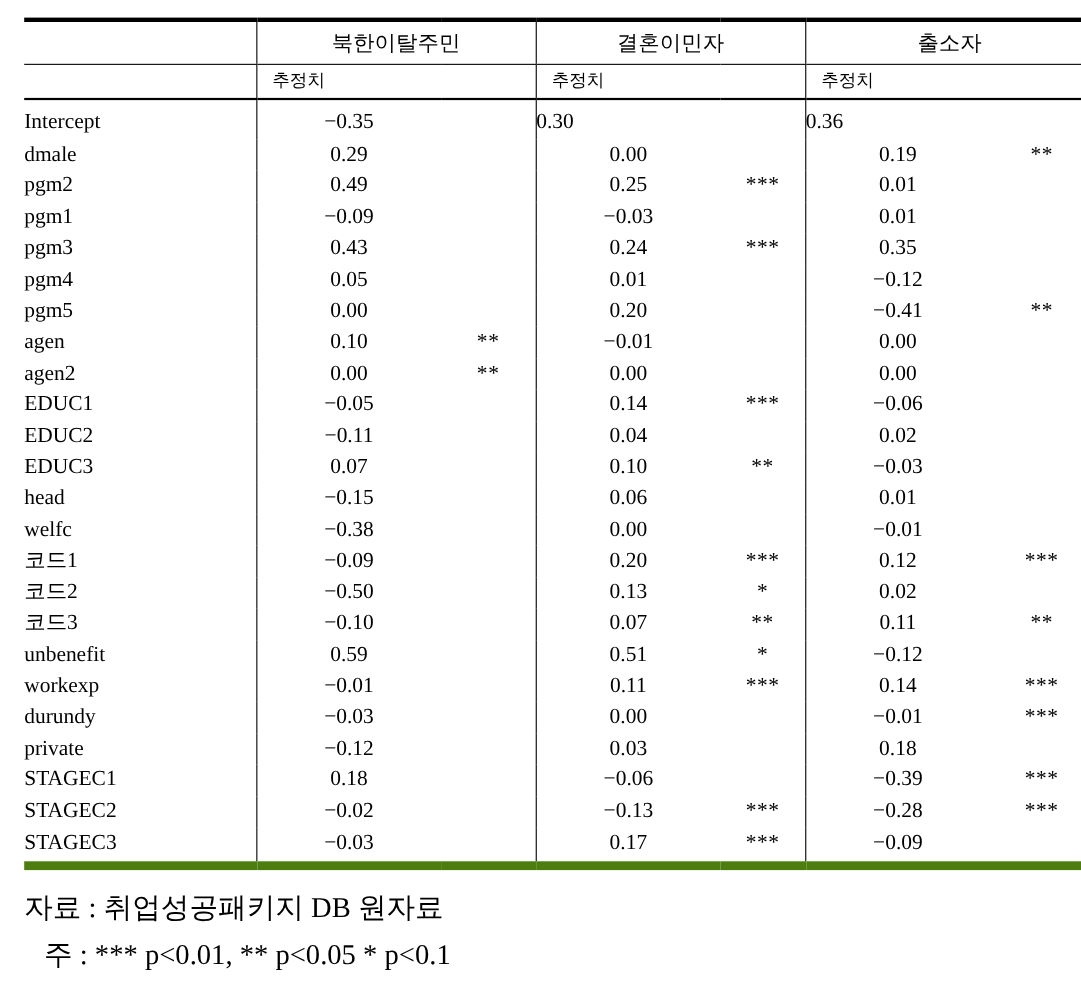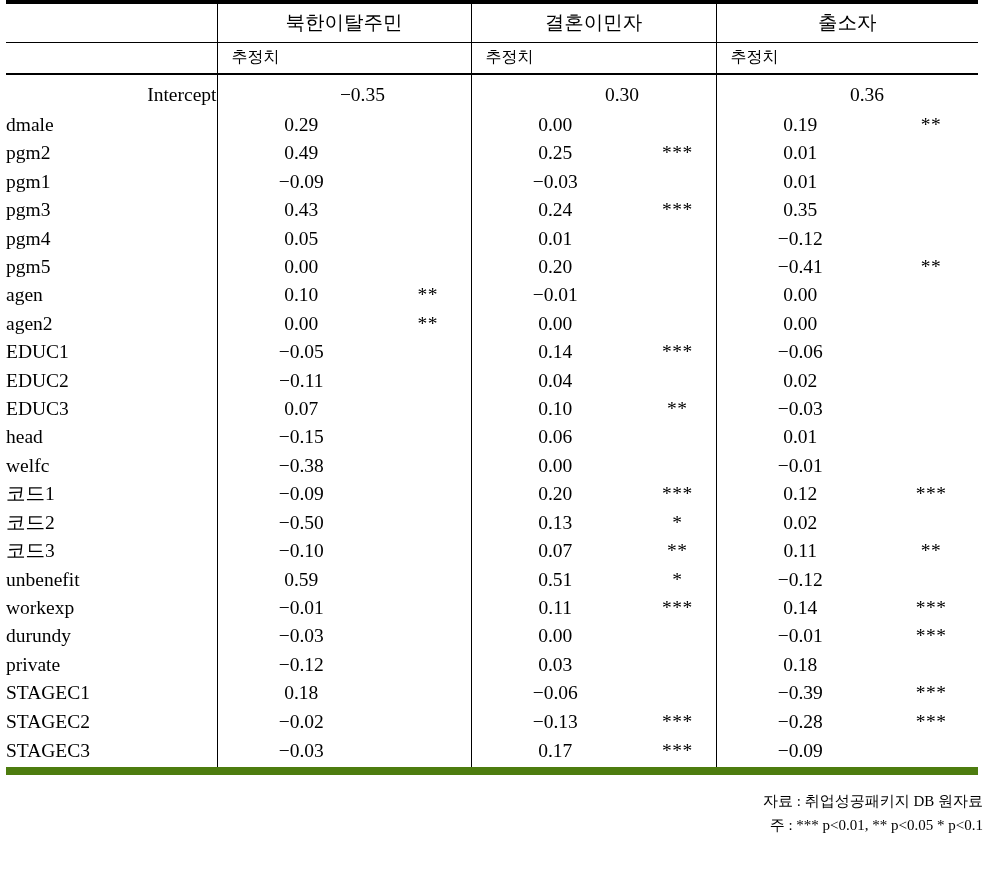--- a/index.html
+++ b/index.html
@@ -12,21 +12,21 @@
     height: 894px;
     font-family: "Liberation Serif", "DejaVu Serif", serif;
     color: #000000;
     overflow: hidden;
   }
   .sheet {
     position: relative;
     width: 983px;
     height: 894px;
     box-sizing: border-box;
-    padding: 0;
+    padding: 16px;
   }
 
   table.reg {
     border-collapse: collapse;
     width: 972px;
     margin: 0 0 0 6px;
     table-layout: fixed;
   }
 
   
@@ -79,31 +79,30 @@
     text-align: center;
   }
   td.val-left {
     text-align: left;
     padding-left: 10px;
   }
   td.sig {
     text-align: center;
     letter-spacing: 0.5px;
   }
-  table.reg tbody tr:first-child td { padding-top: 4px; height: 32px; text-align: right; }
+  table.reg tbody tr:first-child td { padding-top: 4px; height: 32px; }
   table.reg tbody tr:last-child td {
     border-bottom: 8px solid #4d7c0f;
     height: 31px;
   }
 
   .notes {
     margin: 14px 0 0 6px;
-    font-size: 15px;
+    font-size: 26px;
     line-height: 1.62;
-    text-align: right;
   }
   .notes .note-row { white-space: nowrap; }
   .notes .note-row.indent { padding-left: 18px; }
 </style>
 </head>
 <body>
 
 <div class="sheet">
 
   <table class="reg">

